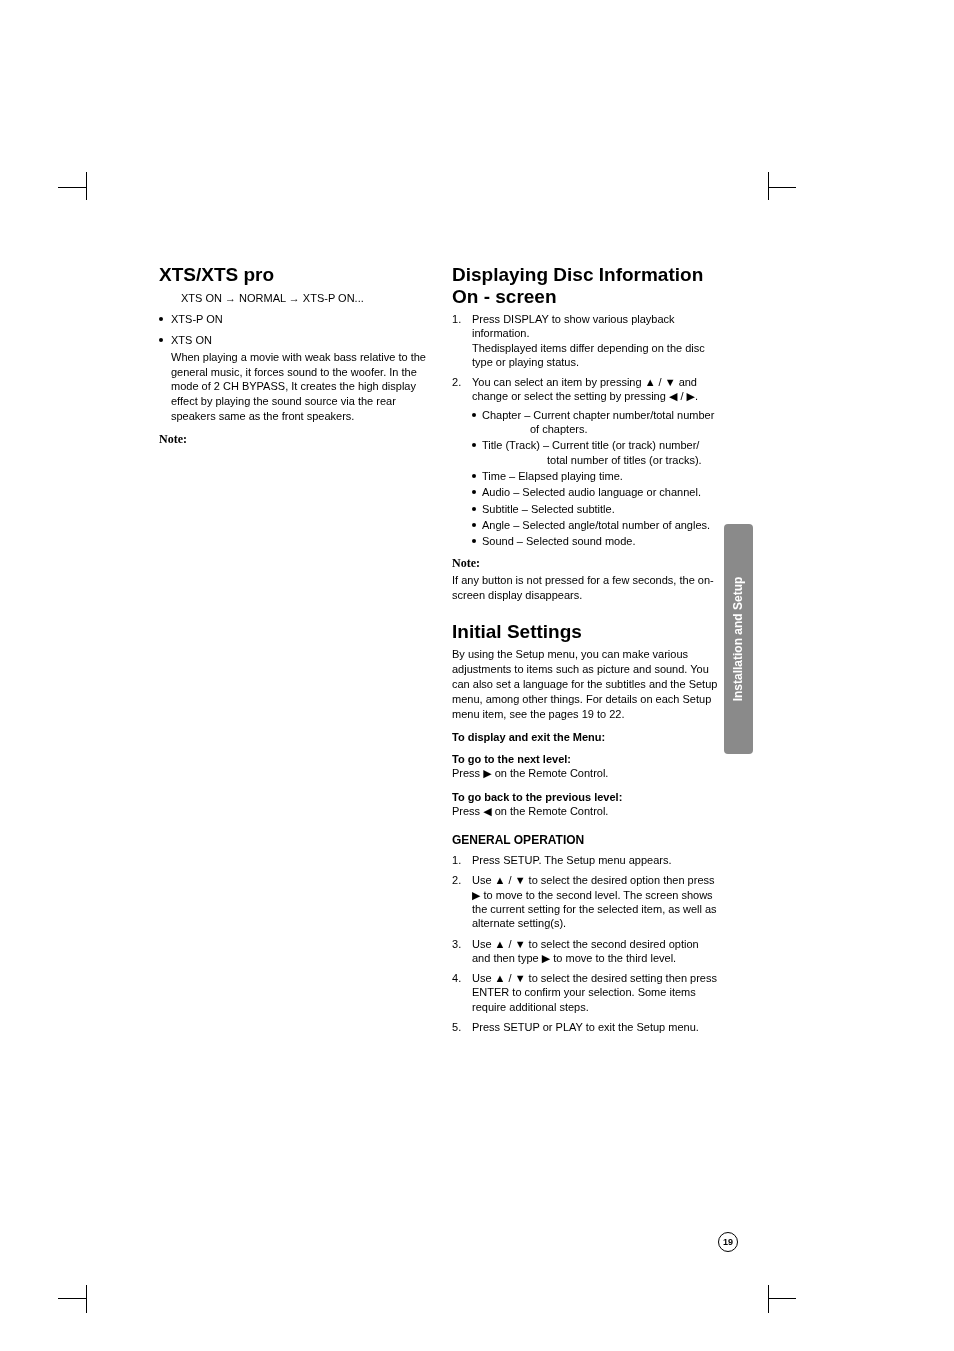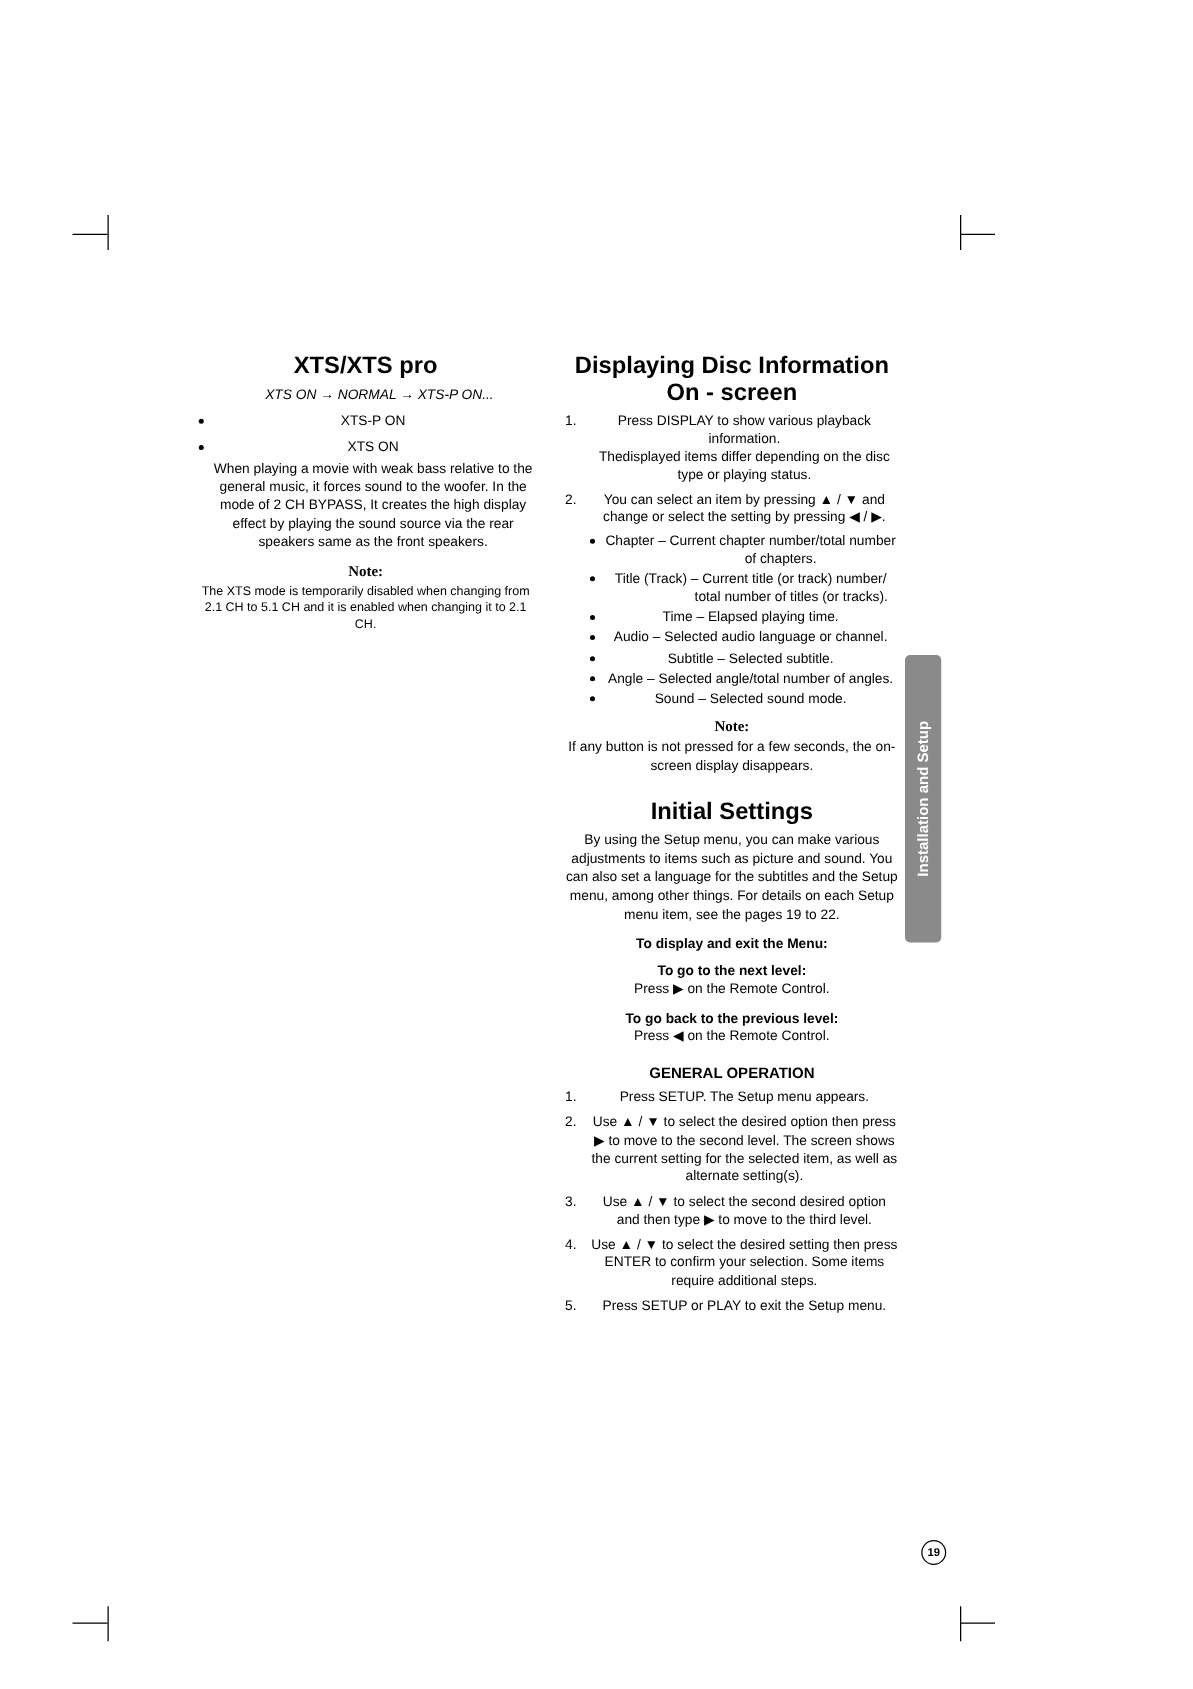--- a/index.html
+++ b/index.html
@@ -10,37 +10,35 @@
     font-family: Arial, Helvetica, sans-serif;
     color: #000;
     position: relative;
   }
   .crop-mark { position: absolute; background: #000; }
   .crop-v { width: 1px; height: 28px; }
   .crop-h { width: 28px; height: 1px; }
   .page {
     position: absolute;
     left: 159px;
-    top: 282px;
+    top: 264px;
     width: 560px;
-    text-align: center;
   }
   .columns { display: flex; gap: 26px; }
   .col { width: 268px; }
   h1 {
     font-size: 19px;
     font-weight: bold;
     margin-bottom: 4px;
   }
   .body-text { font-size: 11px; line-height: 1.35; }
   .intro { margin-bottom: 8px; }
   .seq {
     font-size: 11px;
     margin: 6px 0 8px 22px;
-    font-style: italic;
   }
   .bullet-list { list-style: none; margin-left: 0; }
   .bullet-list > li {
     font-size: 11px;
     line-height: 1.35;
     padding-left: 12px;
     position: relative;
     margin-bottom: 6px;
   }
   .bullet-list > li::before {
@@ -125,21 +123,21 @@
   }
   .side-tab span {
     transform: rotate(-90deg);
     white-space: nowrap;
     color: #fff;
     font-weight: bold;
     font-size: 12px;
   }
   .page-num {
     position: absolute;
-    right: 197px;
+    right: 216px;
     top: 1232px;
     width: 20px;
     height: 20px;
     border: 1.5px solid #000;
     border-radius: 50%;
     display: flex;
     align-items: center;
     justify-content: center;
     font-size: 9px;
     font-weight: bold;
@@ -169,21 +167,20 @@
         <li>
           <span>XTS-P ON</span>
         </li>
         <li>
           <span>XTS ON</span>
           <span class="bullet-desc">When playing a movie with weak bass relative to the general music, it forces sound to the woofer. In the mode of 2 CH BYPASS, It creates the high display effect by playing the sound source via the rear speakers same as the front speakers.</span>
         </li>
       </ul>
 
       <p class="note-head">Note:</p>
-      <p class="note-body">The XTS mode is temporarily disabled when changing from 2.1 CH to 5.1 CH and it is enabled when changing it to 2.1 CH.</p>
     </div>
 
     <div class="col">
       <h1>Displaying Disc Information On - screen</h1>
 
       <ol class="ol">
         <li>
           <span>Press DISPLAY to show various playback information.</span><br>
           <span>Thedisplayed items differ depending on the disc type or playing status.</span>
         </li>

